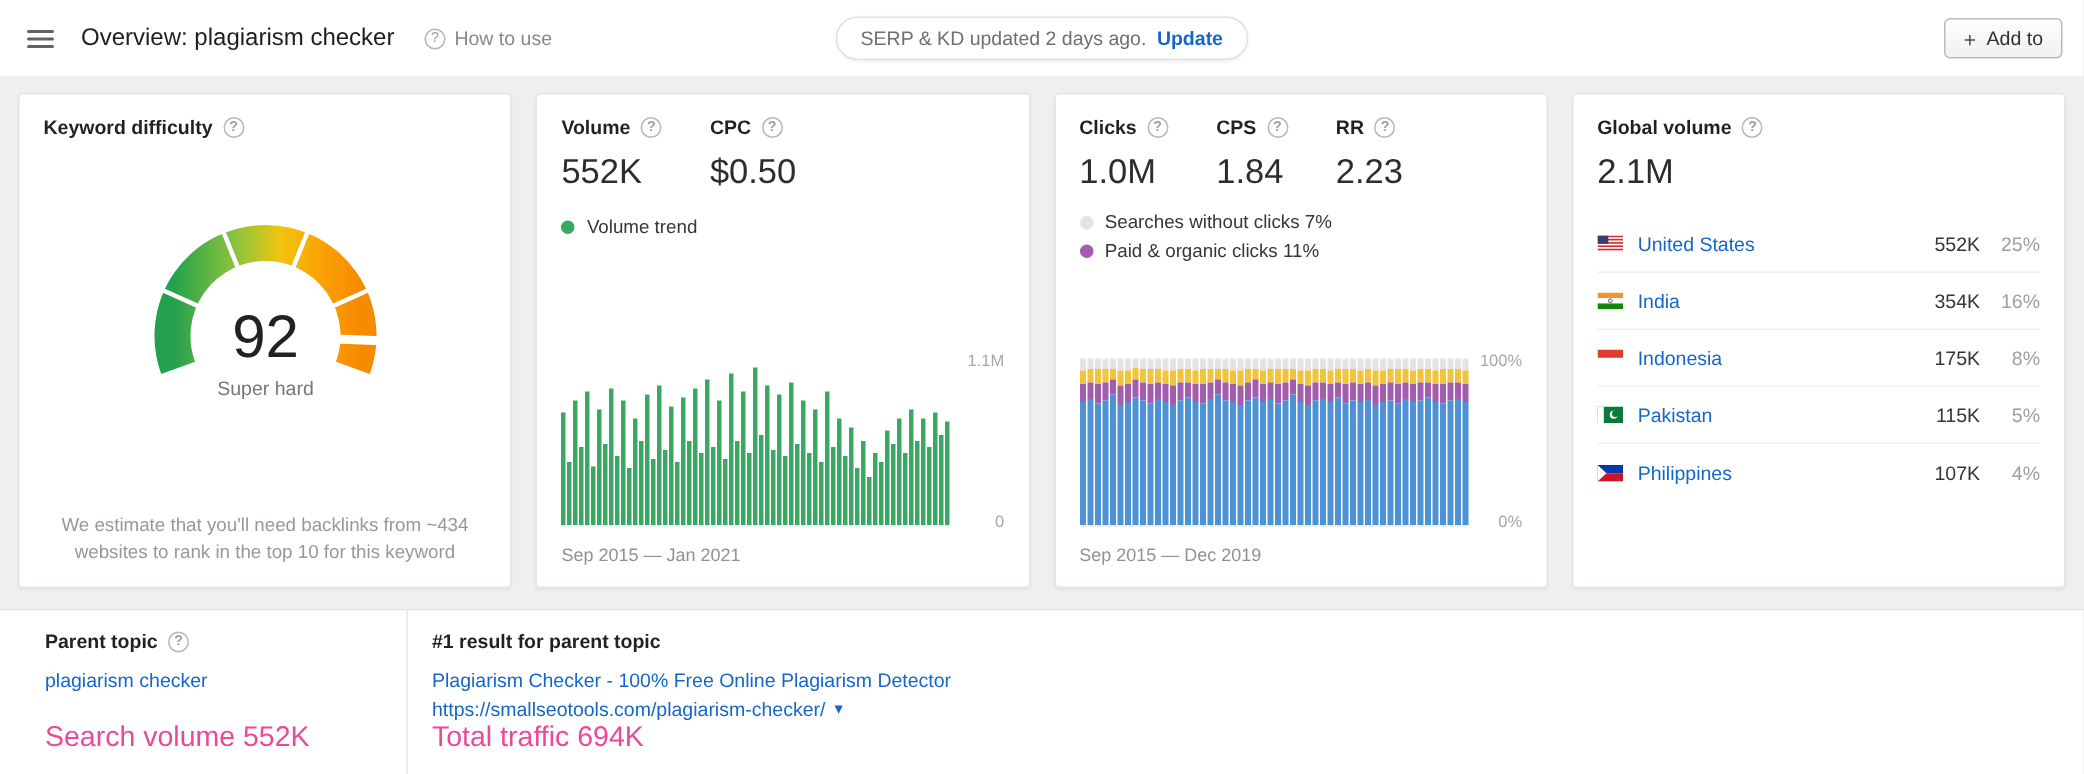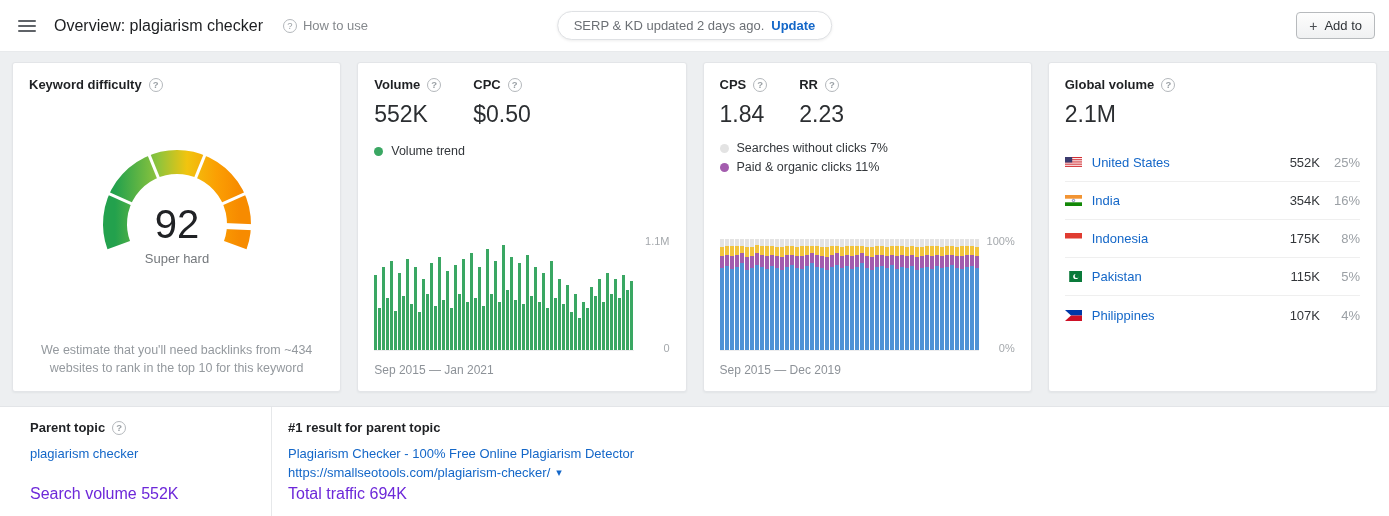--- a/index.html
+++ b/index.html
@@ -72,21 +72,21 @@
   .cshare { width: 40px; text-align: right; font-size: 13px; color: #9ba0a5; }
   
   .bottom { margin-top: 14px; background: #fff; border-top: 1px solid #e3e5e8; display: flex; height: 110px; }
   .bcol-left { width: 272px; border-right: 1px solid #e6e8ea; padding: 13px 16px 13px 30px;
                display: flex; flex-direction: column; }
   .bcol-right { flex: 1; padding: 13px 16px; display: flex; flex-direction: column; }
   .bhead { display: flex; align-items: center; gap: 7px; font-size: 13px; font-weight: 700; color: #1f2124; }
   .blink { font-size: 13px; color: var(--link); margin-top: 11px; cursor: pointer; width: fit-content; }
   .burl { font-size: 13px; color: var(--link); margin-top: 4px; display: flex; gap: 6px; align-items: center; cursor: pointer; width: fit-content; }
   .caret { font-size: 11px; color: var(--link); }
-  .bmeta { margin-top: auto; font-size: 16px; color: #6d28d9; }
+  .bmeta { margin-top: auto; font-size: 19px; color: #ec4899; }
 </style>
 </head>
 <body>
 
 <div class="topbar">
   <div class="hamburger">
       <span></span>
       <span></span>
       <span></span>
     </div>
@@ -233,20 +233,27 @@
         </div>
       </div>
       <div class="xlabel">Sep 2015 — Jan 2021</div>
     </div>
   </div>
 
   <div class="card">
     <div class="stats">
       <div class="stat">
         <div class="lab">
+          <span>Clicks</span>
+          <span class="qicon"></span>
+        </div>
+        <div class="val">1.0M</div>
+      </div>
+      <div class="stat">
+        <div class="lab">
           <span>CPS</span>
           <span class="qicon"></span>
         </div>
         <div class="val">1.84</div>
       </div>
       <div class="stat">
         <div class="lab">
           <span>RR</span>
           <span class="qicon"></span>
         </div>

